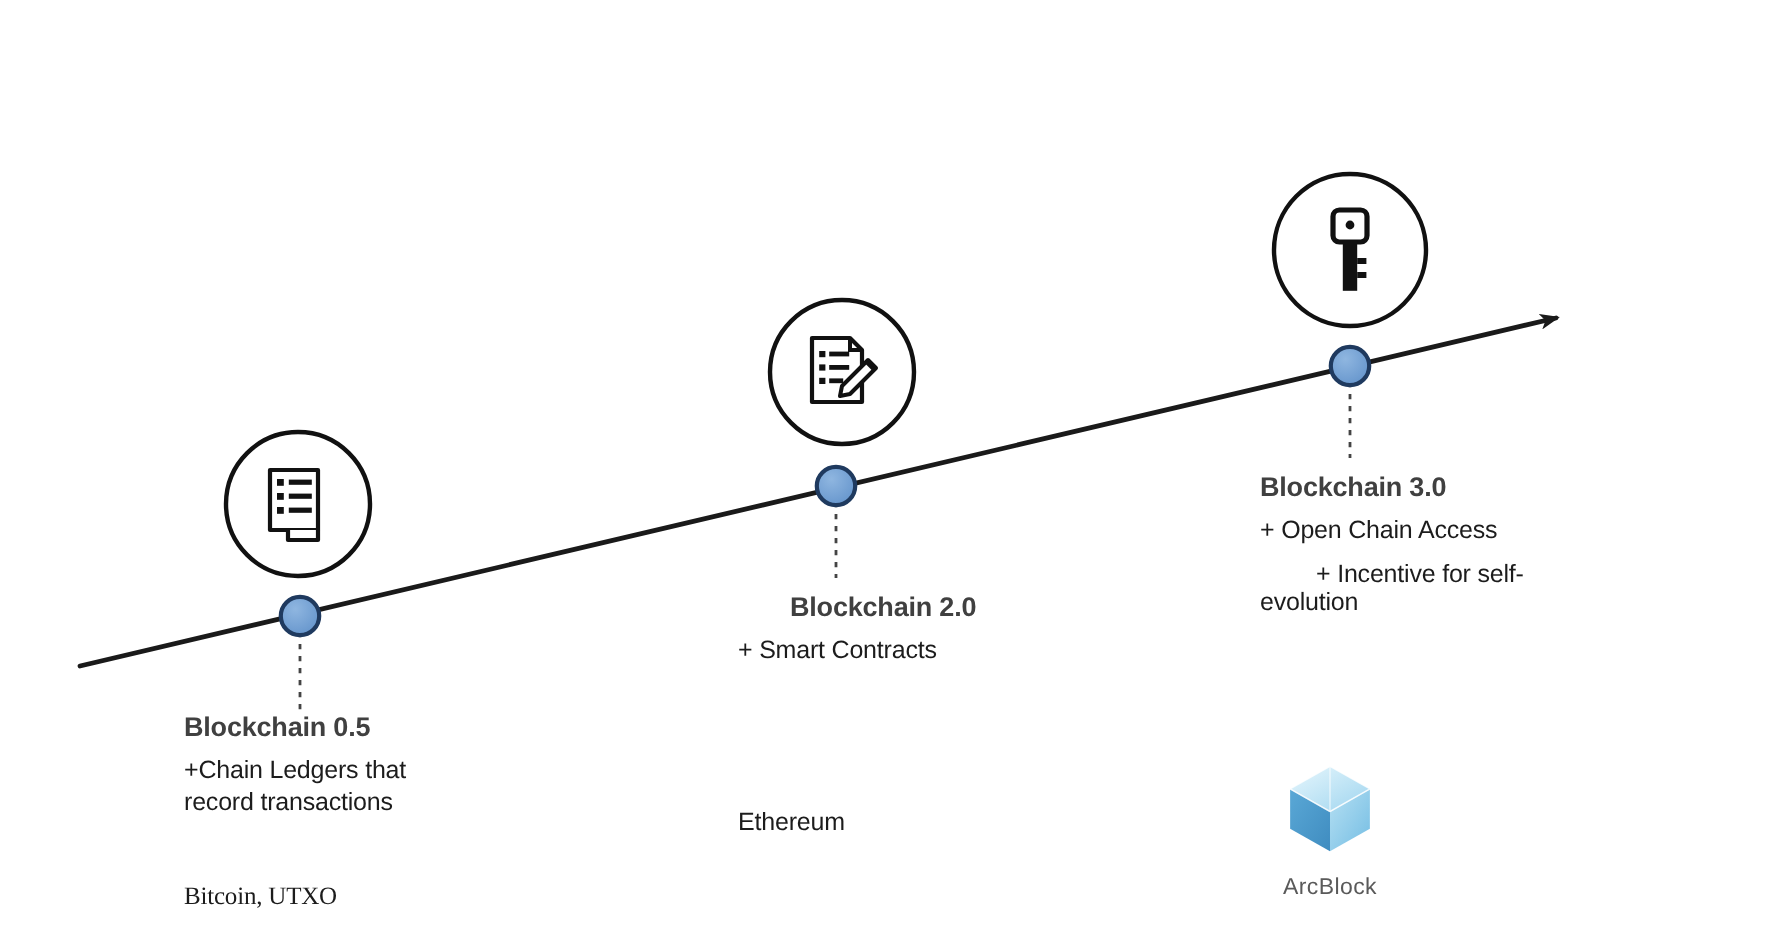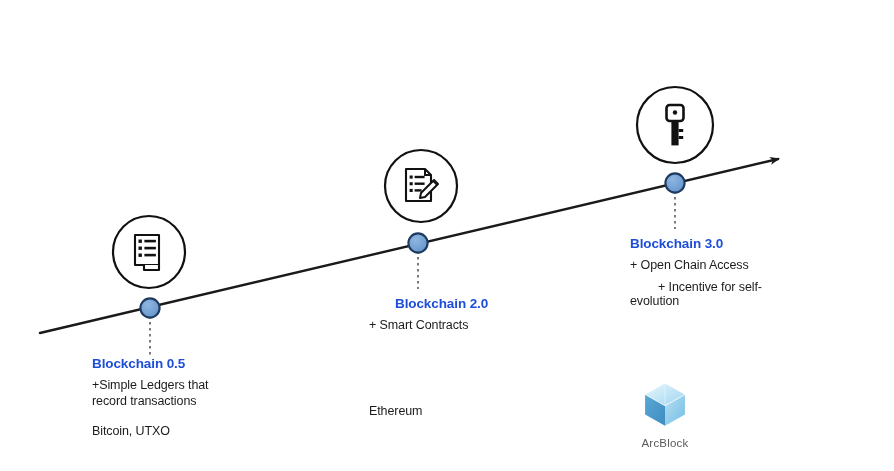--- a/index.html
+++ b/index.html
@@ -27,21 +27,21 @@
     pointer-events: none;
   }
   .txt {
     position: absolute;
     white-space: pre;
     line-height: 1.28;
   }
   .milestone-title {
     font-size: 13.5px;
     font-weight: bold;
-    color: #1d4ed8;
+    color: #404040;
     letter-spacing: -0.1px;
   }
   .milestone-line {
     font-size: 12.5px;
     font-weight: normal;
     color: #1c1c1c;
     letter-spacing: -0.1px;
   }
   .milestone-platform {
     font-size: 12.5px;
@@ -145,23 +145,23 @@
         <rect x="-3.6" y="-4.6" width="7.2" height="25" fill="#111111"></rect>
         <rect x="3.6" y="4" width="4.6" height="3" fill="#111111"></rect>
         <rect x="3.6" y="11" width="4.6" height="3" fill="#111111"></rect>
       </g>
       <line x1="675" y1="191" x2="675" y2="229" stroke="#444444" stroke-width="1.4" stroke-dasharray="2.6 3.4"></line>
       <circle cx="675" cy="183" r="9.6" fill="url(#markerGrad)" stroke="#1f3a5f" stroke-width="2.1"></circle>
     </g>
   </svg>
 
   <div class="txt milestone-title" style="left:92px; top:355px;">Blockchain 0.5</div>
-  <div class="txt milestone-line" style="left:92px; top:377px;">+Simple Ledgers that</div>
+  <div class="txt milestone-line" style="left:92px; top:377px;">+Chain Ledgers that</div>
   <div class="txt milestone-line" style="left:92px; top:393px;">record transactions</div>
-  <div class="txt milestone-platform" style="left:92px; top:423px;">Bitcoin, UTXO</div>
+  <div class="txt milestone-platform" style="left:92px; top:440px;font-family:Liberation Serif, serif;">Bitcoin, UTXO</div>
 
   <div class="txt milestone-title" style="left:369px; top:295px;padding-left:26px;">Blockchain 2.0</div>
   <div class="txt milestone-line" style="left:369px; top:317px;">+ Smart Contracts</div>
   <div class="txt milestone-platform" style="left:369px; top:359px;margin-top:44px;">Ethereum</div>
 
   <div class="txt milestone-title" style="left:630px; top:235px;">Blockchain 3.0</div>
   <div class="bullets" style="left:630px; top:258px;">
     <span class="milestone-line">+ Open Chain Access</span>
     <span class="milestone-line" style="margin-bottom:0;margin-left:28px;">+ Incentive for self-</span>
     <span class="milestone-line">evolution</span>

